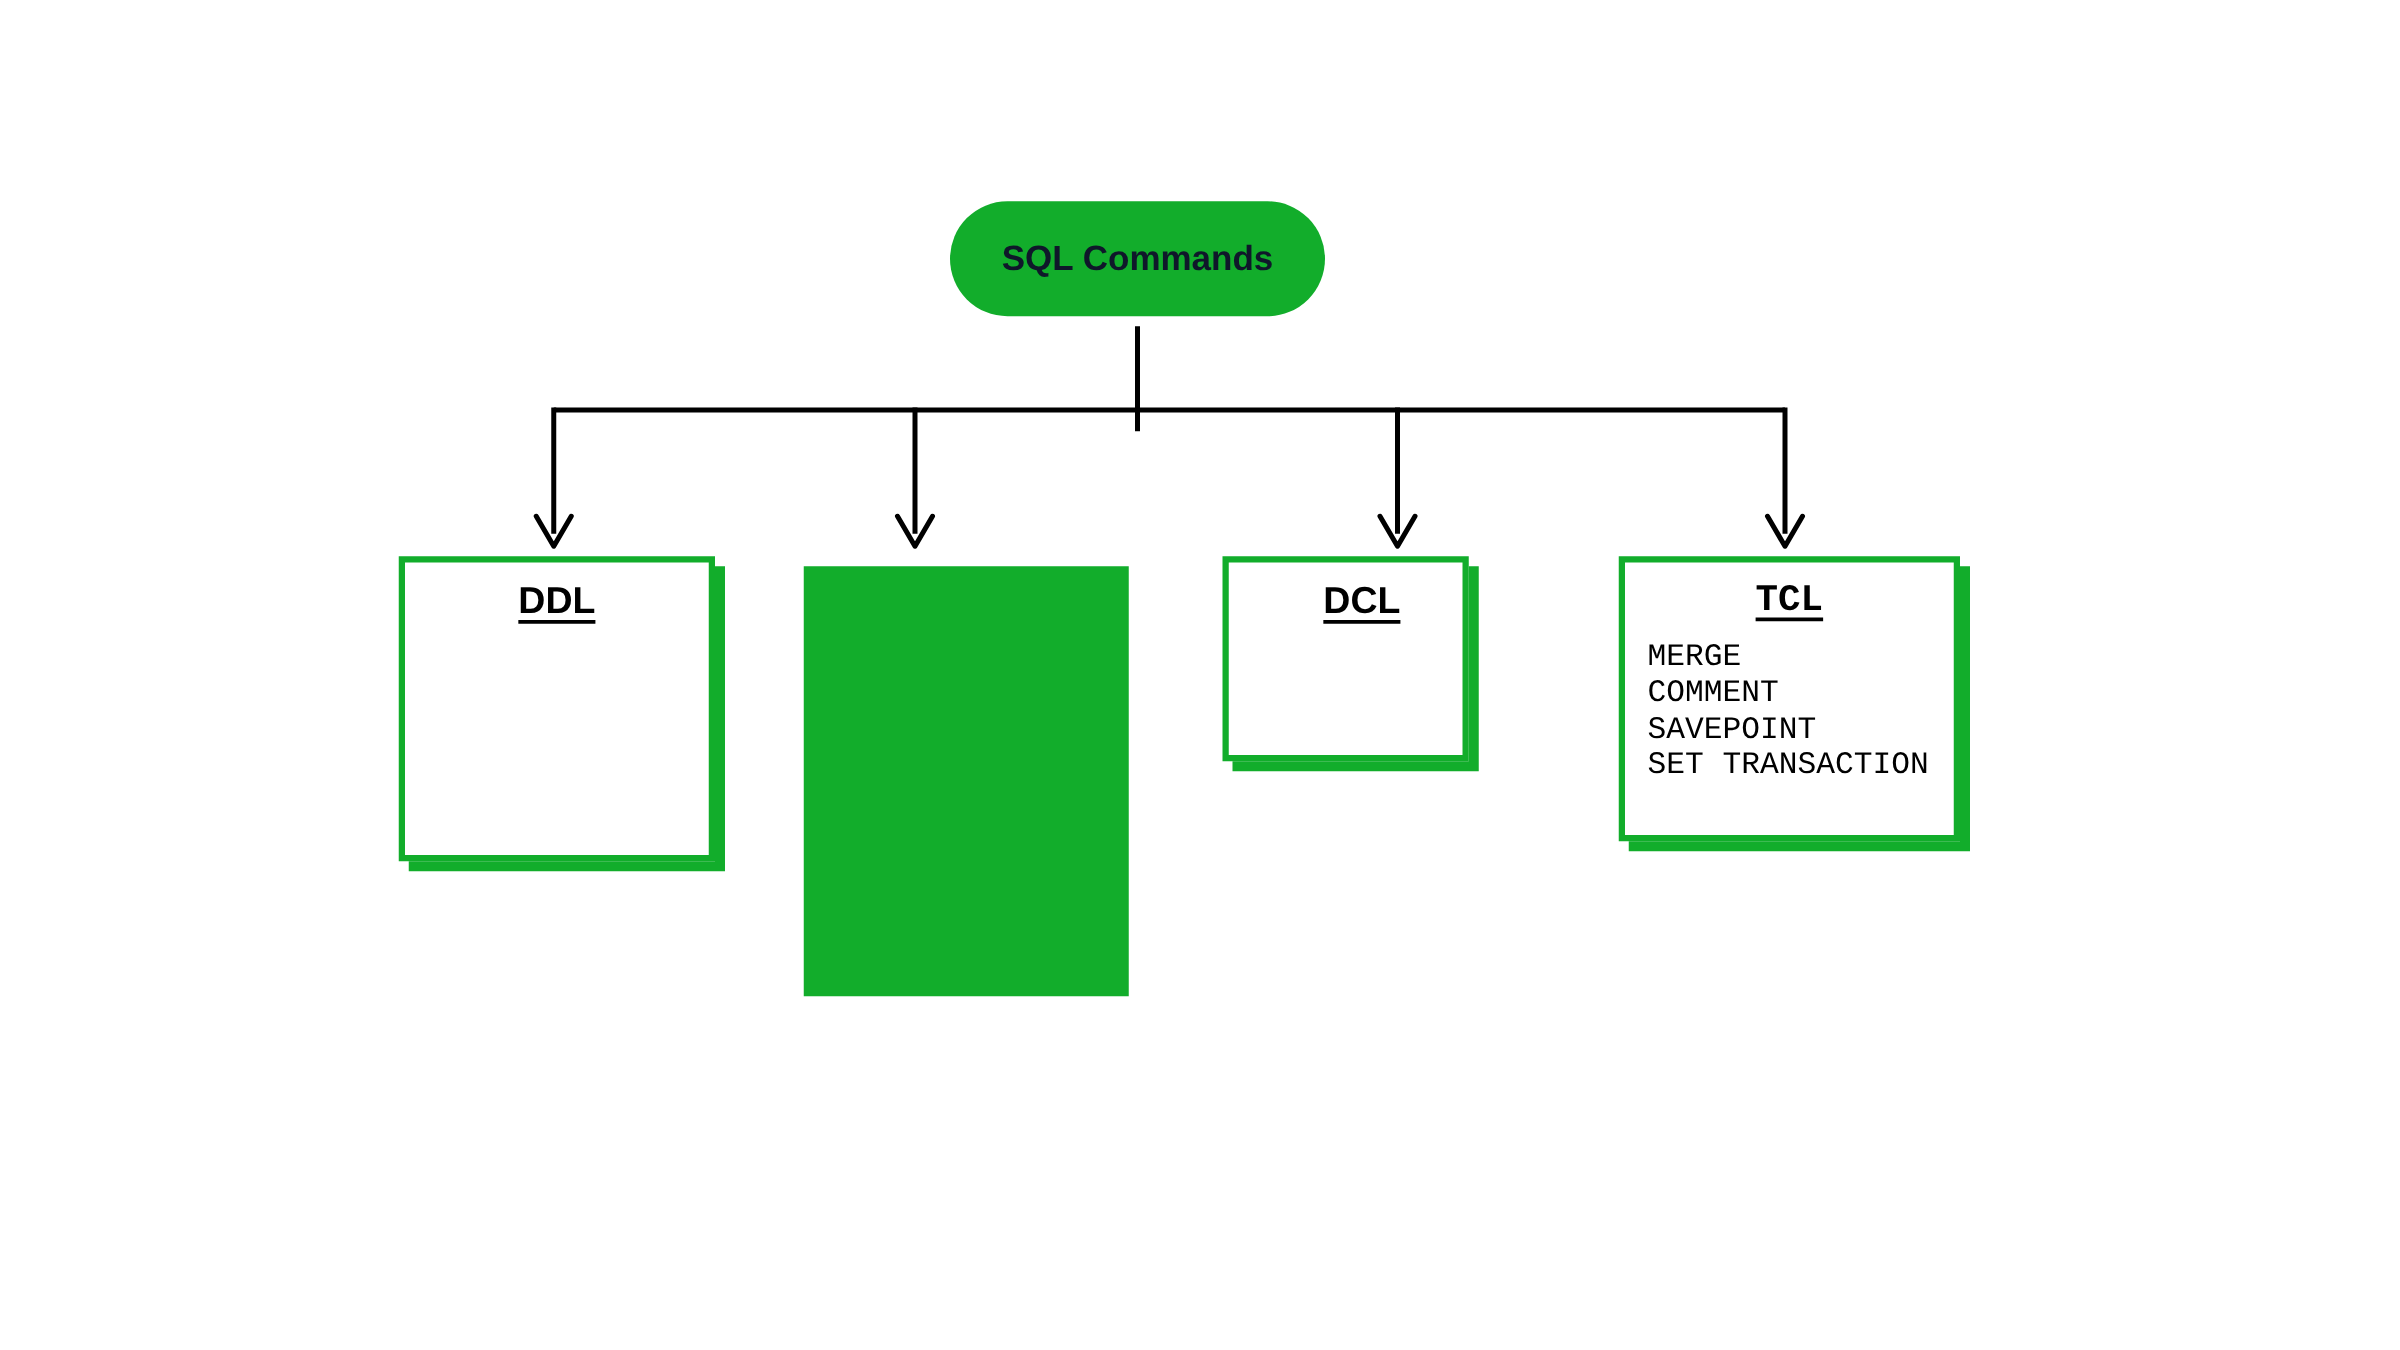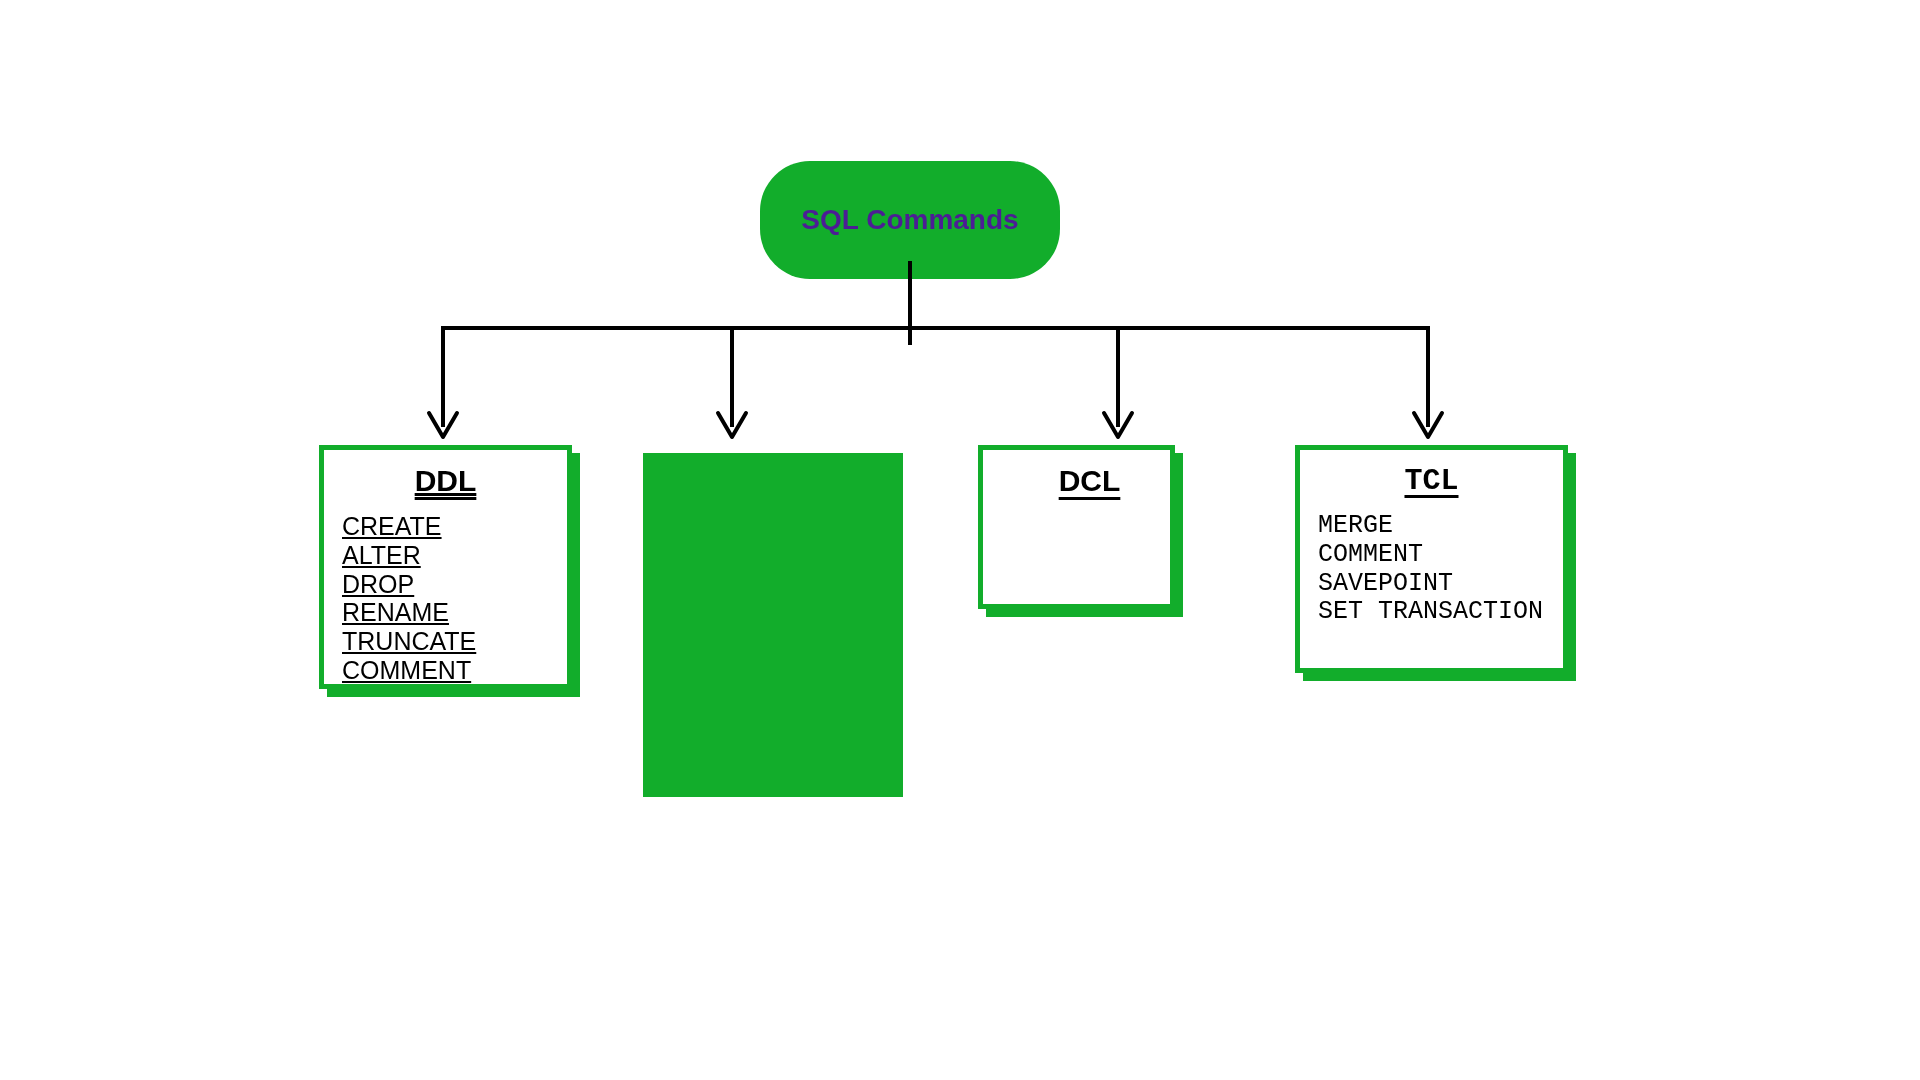--- a/index.html
+++ b/index.html
@@ -16,29 +16,29 @@
     top: 50%;
     transform: translate(-50%, -50%);
     width: 1520px;
     height: 870px;
   }
   .root-pill {
     position: absolute;
     left: 560px;
     top: 56px;
     width: 300px;
-    height: 118px;
+    height: 92px;
     background: #12ad2b;
     border-radius: 50px;
     display: flex;
     align-items: center;
     justify-content: center;
     font-size: 28px;
     font-weight: 600;
-    color: #4c1d95;
+    color: #0f172a;
   }
   svg.connectors {
     position: absolute;
     left: 0; top: 0;
     width: 1520px;
     height: 870px;
     pointer-events: none;
   }
   .shadow-box {
     position: absolute;
@@ -89,30 +89,22 @@
     <line x1="710" y1="223" x2="710" y2="240" stroke="#000" stroke-width="4"></line>
 
     <line x1="918" y1="221" x2="918" y2="322" stroke="#000" stroke-width="4"></line>
     <polyline points="904,308 918,332 932,308" fill="none" stroke="#000" stroke-width="4" stroke-linecap="round" stroke-linejoin="round"></polyline>
 
     <line x1="1228" y1="221" x2="1228" y2="322" stroke="#000" stroke-width="4"></line>
     <polyline points="1214,308 1228,332 1242,308" fill="none" stroke="#000" stroke-width="4" stroke-linecap="round" stroke-linejoin="round"></polyline>
   </svg>
 
   <div class="shadow-box" style="left:127px; top:348px; width:253px; height:244px;"></div>
-  <div class="category-box" style="left:119px; top:340px; width:253px; height:244px;text-decoration:underline;">
+  <div class="category-box" style="left:119px; top:340px; width:253px; height:244px;">
     <div class="category-title">DDL</div>
-    <ul class="cmd-list">
-      <li>CREATE</li>
-      <li>ALTER</li>
-      <li>DROP</li>
-      <li>RENAME</li>
-      <li>TRUNCATE</li>
-      <li>COMMENT</li>
-    </ul>
   </div>
 
   <div class="shadow-box" style="left:443px; top:348px; width:260px; height:344px;"></div>
 
   <div class="shadow-box" style="left:786px; top:348px; width:197px; height:164px;"></div>
   <div class="category-box" style="left:778px; top:340px; width:197px; height:164px;padding-left:44px;">
     <div class="category-title">DCL</div>
   </div>
 
   <div class="shadow-box" style="left:1103px; top:348px; width:273px; height:228px;"></div>

